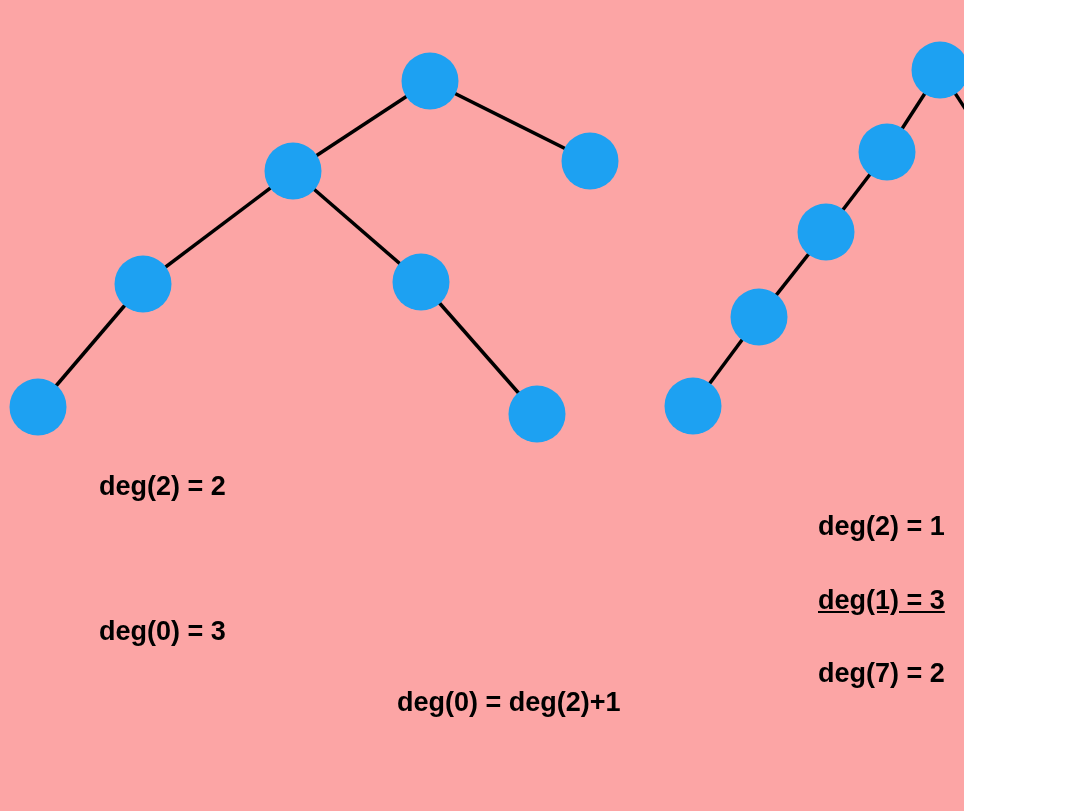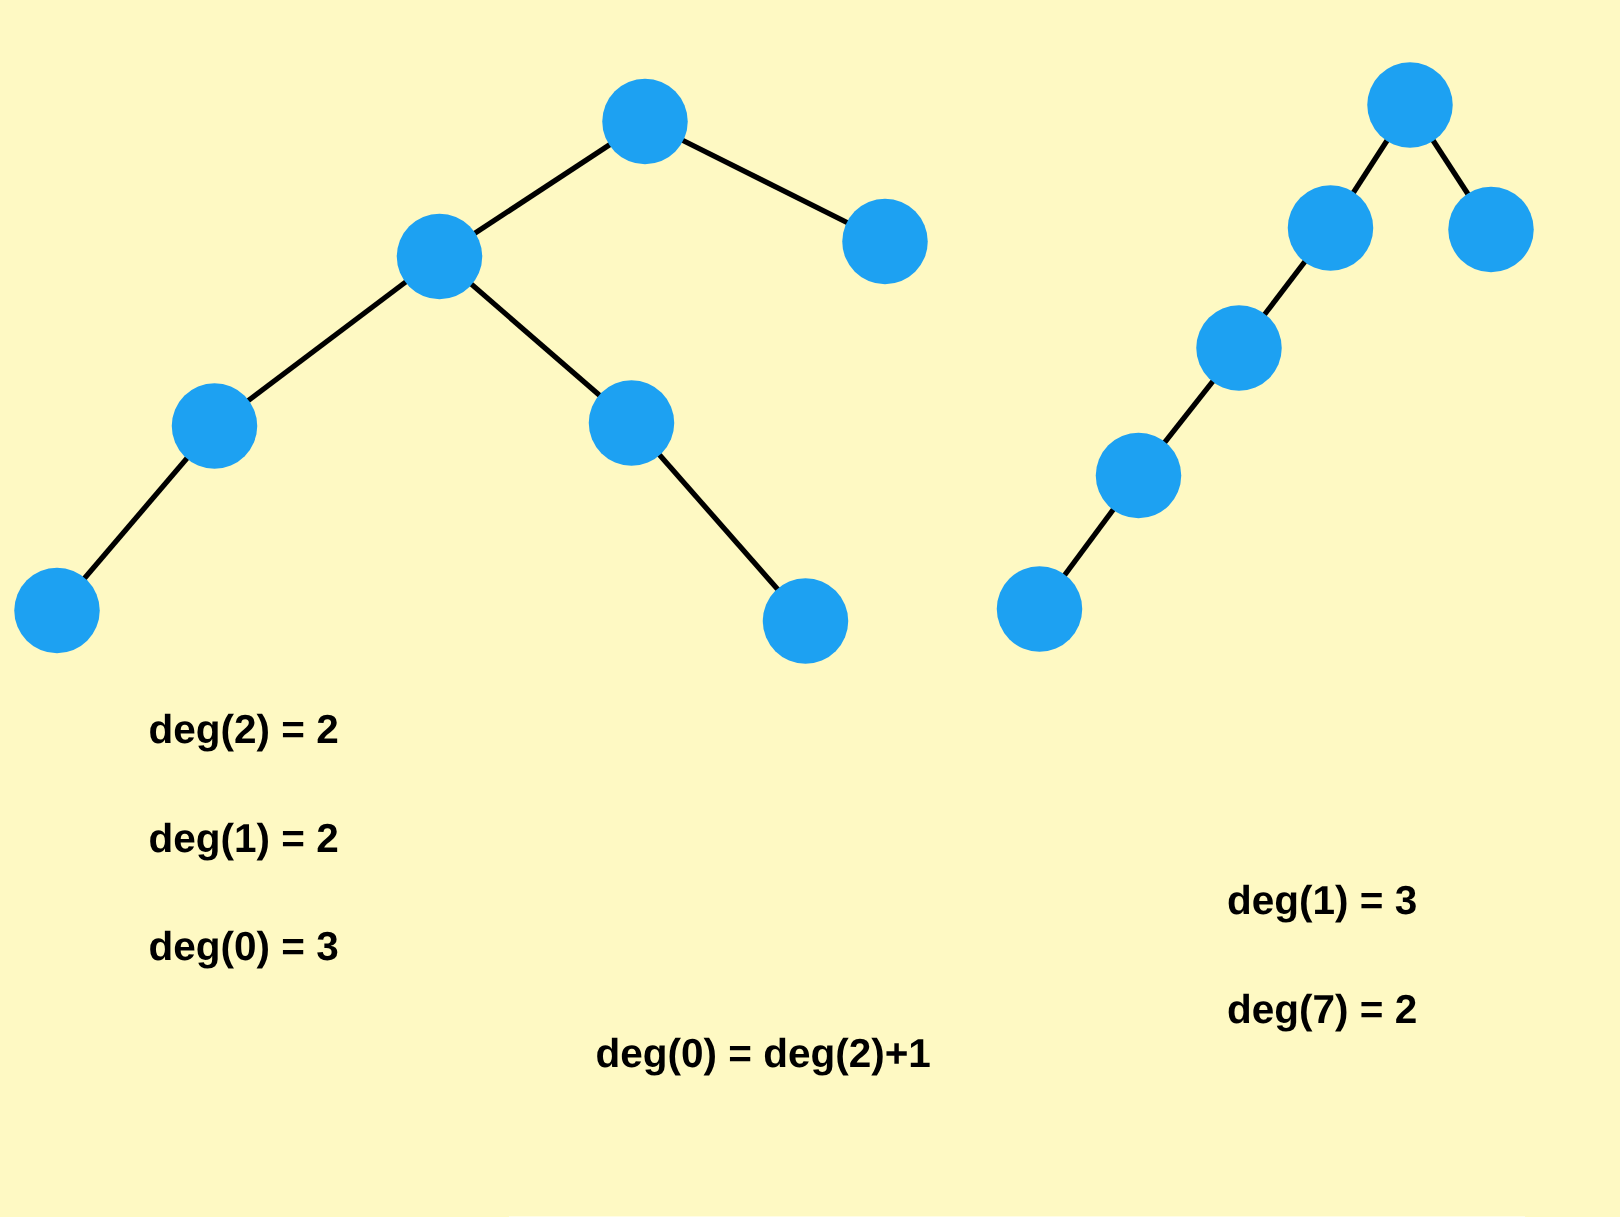--- a/index.html
+++ b/index.html
@@ -2,23 +2,23 @@
 <html><head>
 <meta charset="utf-8">
 <style>
   html, body {
     margin: 0;
     padding: 0;
     background: #ffffff;
   }
   .canvas {
     position: relative;
-    width: 1080px;
+    width: 964px;
     height: 811px;
-    background: #fef9c3;
+    background: #fca5a5;
     overflow: hidden;
     font-family: "Liberation Sans", sans-serif;
   }
   .diagram-svg {
     position: absolute;
     left: 0;
     top: 0;
   }
   .lbl {
     position: absolute;
@@ -27,21 +27,21 @@
     font-size: 27px;
     line-height: 1.1;
     color: #000000;
     white-space: nowrap;
   }
   
   .lbl-left-deg2  { left: 99px;  top: 472px; }
   .lbl-left-deg1  { left: 99px;  top: 545px; }
   .lbl-left-deg0  { left: 99px;  top: 617px; text-align: right; }
   .lbl-right-deg2 { left: 818px; top: 512px; }
-  .lbl-right-deg1 { left: 818px; top: 586px; }
+  .lbl-right-deg1 { left: 818px; top: 586px; text-decoration: underline; }
   .lbl-right-deg0 { left: 818px; top: 659px; }
   .lbl-equation   { left: 397px; top: 688px; }
 </style>
 </head>
 <body>
 
 <div class="canvas">
 
   <svg class="diagram-svg" width="1080" height="811" viewBox="0 0 1080 811">
       <g>
@@ -68,21 +68,21 @@
         <circle cx="940" cy="70" r="28.5" fill="#1da1f2"></circle>
         <circle cx="887" cy="152" r="28.5" fill="#1da1f2"></circle>
         <circle cx="994" cy="153" r="28.5" fill="#1da1f2"></circle>
         <circle cx="826" cy="232" r="28.5" fill="#1da1f2"></circle>
         <circle cx="759" cy="317" r="28.5" fill="#1da1f2"></circle>
         <circle cx="693" cy="406" r="28.5" fill="#1da1f2"></circle>
       </g>
     </svg>
 
   <div class="lbl lbl-left-deg2">deg(2) = 2</div>
-  <div class="lbl lbl-left-deg1">deg(1) = 2</div>
   <div class="lbl lbl-left-deg0">deg(0) = 3</div>
 
+  <div class="lbl lbl-right-deg2">deg(2) = 1</div>
   <div class="lbl lbl-right-deg1">deg(1) = 3</div>
   <div class="lbl lbl-right-deg0">deg(7) = 2</div>
 
   <div class="lbl lbl-equation">deg(0) = deg(2)+1</div>
 
 </div>
 
 </body></html>

